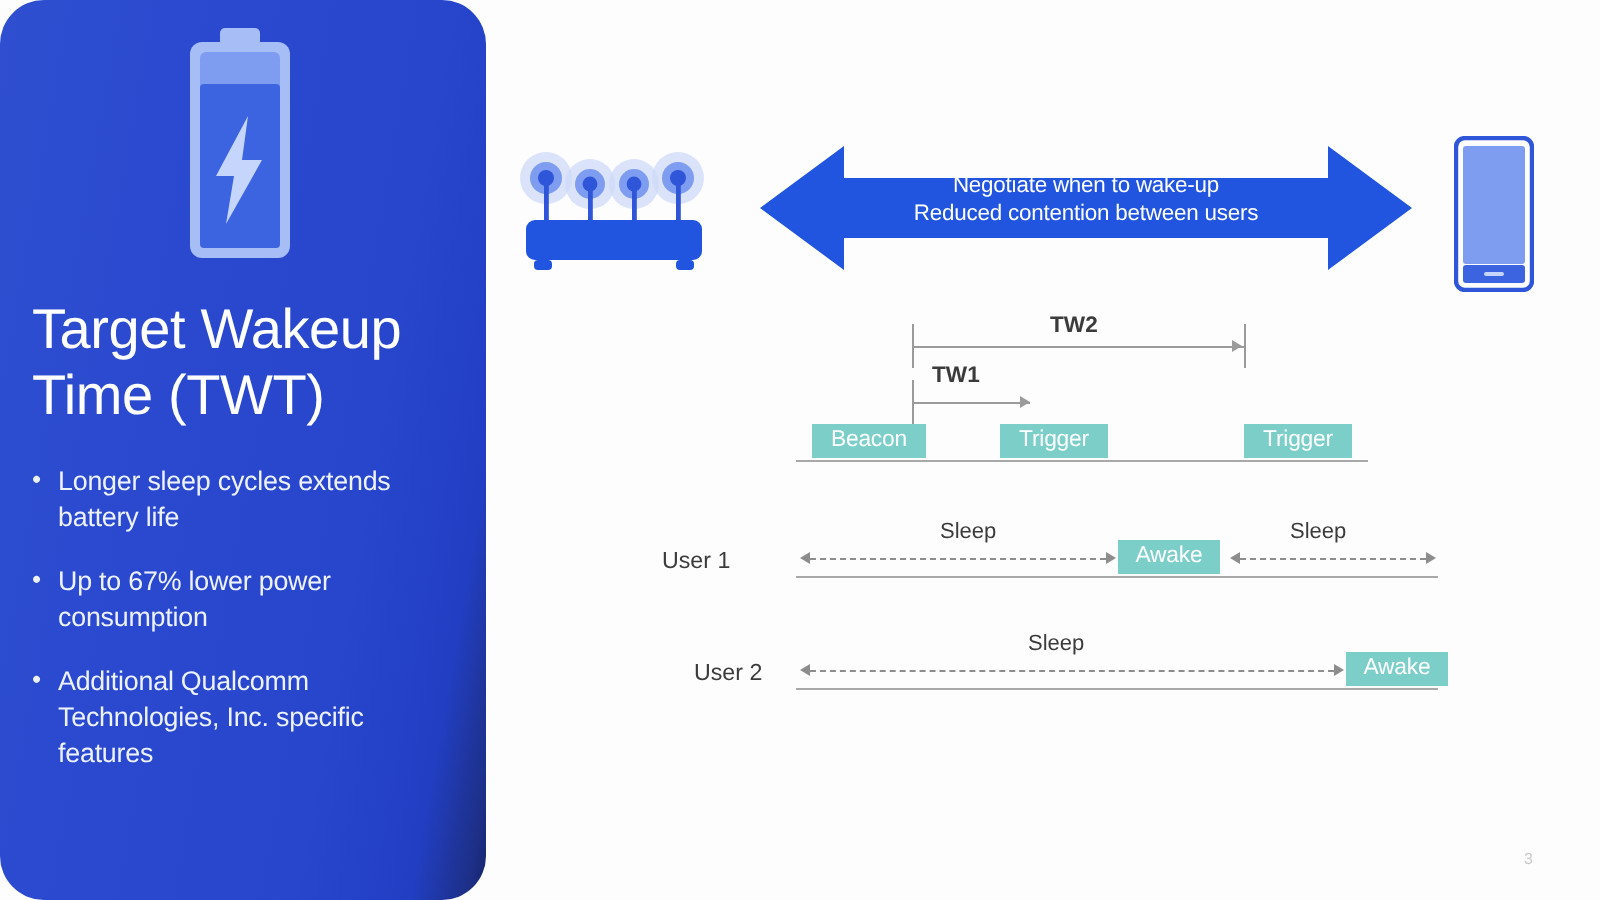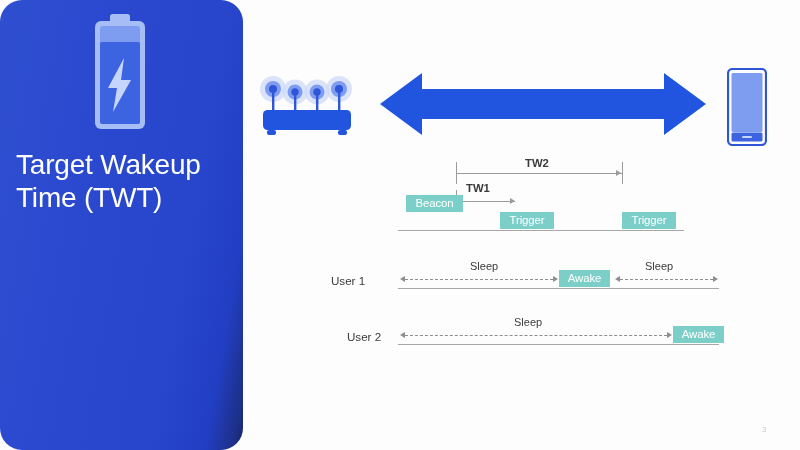--- a/index.html
+++ b/index.html
@@ -97,20 +97,25 @@
         <rect x="24" y="0" width="20" height="9" rx="2.5" fill="#a6bdf5"></rect>
         <rect x="9" y="7" width="50" height="108" rx="6" fill="#a6bdf5"></rect>
         <rect x="14" y="12" width="40" height="98" rx="3" fill="#7e9df0"></rect>
         <rect x="14" y="28" width="40" height="82" rx="2" fill="#3c63e0"></rect>
         <path d="M38 44 L22 74 L31 74 L27 98 L45 66 L35 66 Z" fill="#c5d5fb"></path>
       </svg>
     </div>
 
     <div id="title">Target Wakeup Time (TWT)</div>
 
+    <div id="bullets">
+      <div class="bullet">Longer sleep cycles extends battery life</div>
+      <div class="bullet">Up to 67% lower power consumption</div>
+      <div class="bullet">Additional Qualcomm Technologies, Inc. specific features</div>
+    </div>
   </div>
 
   <div id="canvas"></div>
 
   <div id="router">
     <svg viewBox="0 0 100 72" width="100" height="72">
       <g>
         <circle cx="14" cy="23" r="13" fill="#cdd9f8" opacity="0.75"></circle>
         <circle cx="14" cy="23" r="8" fill="#7e9df0"></circle>
         <circle cx="14" cy="23" r="4" fill="#2f55d8"></circle>
@@ -147,34 +152,38 @@
       <rect x="4.5" y="64.5" width="31" height="9" rx="1.5" fill="#3c63e0"></rect>
       <rect x="15" y="68" width="10" height="2" rx="1" fill="#c5d5fb"></rect>
     </svg>
   </div>
 
   <div id="negotiate">
     <svg viewBox="0 0 326 64" width="326" height="64">
       <polygon points="0,32 42,1 42,17 284,17 284,1 326,32 284,63 284,47 42,47 42,63" fill="#2155e0"></polygon>
     </svg>
   </div>
+  <div id="negotiate-label">
+    <div>Negotiate when to wake-up</div>
+    <div>Reduced contention between users</div>
+  </div>
 
   <div class="tick" style="left:456px;top:162px;height:22px;"></div>
   <div class="tick" style="left:622px;top:162px;height:22px;"></div>
   <div class="measline" style="left:456px;top:173px;width:166px;"></div>
   <div class="arrowhead-r" style="left:616px;top:170px;"></div>
   <div class="measlabel" style="left:525px;top:157px;">TW2</div>
 
   <div class="tick" style="left:456px;top:190px;height:22px;"></div>
   <div class="measline" style="left:456px;top:201px;width:59px;"></div>
   <div class="arrowhead-r" style="left:510px;top:198px;"></div>
   <div class="measlabel" style="left:466px;top:182px;">TW1</div>
 
   <div class="baseline" style="left:398px;top:230px;width:286px;"></div>
-  <div class="block" style="left:406px;top:195px;width:57px;">Beacon</div>
+  <div class="block" style="left:406px;top:212px;width:57px;">Beacon</div>
   <div class="block" style="left:500px;top:212px;width:54px;">Trigger</div>
   <div class="block" style="left:622px;top:212px;width:54px;">Trigger</div>
 
   <div class="userlabel" style="left:331px;top:274px;">User 1</div>
   <div class="baseline" style="left:398px;top:288px;width:321px;"></div>
 
   <div class="ah-left" style="left:400px;top:276px;"></div>
   <div class="dashline" style="left:405px;top:279px;width:148px;"></div>
   <div class="ah-right" style="left:553px;top:276px;"></div>
   <div class="sleeplabel" style="left:470px;top:260px;">Sleep</div>

